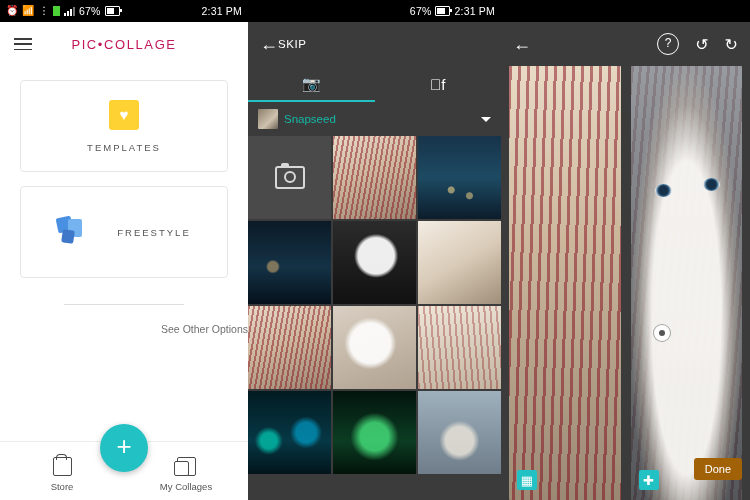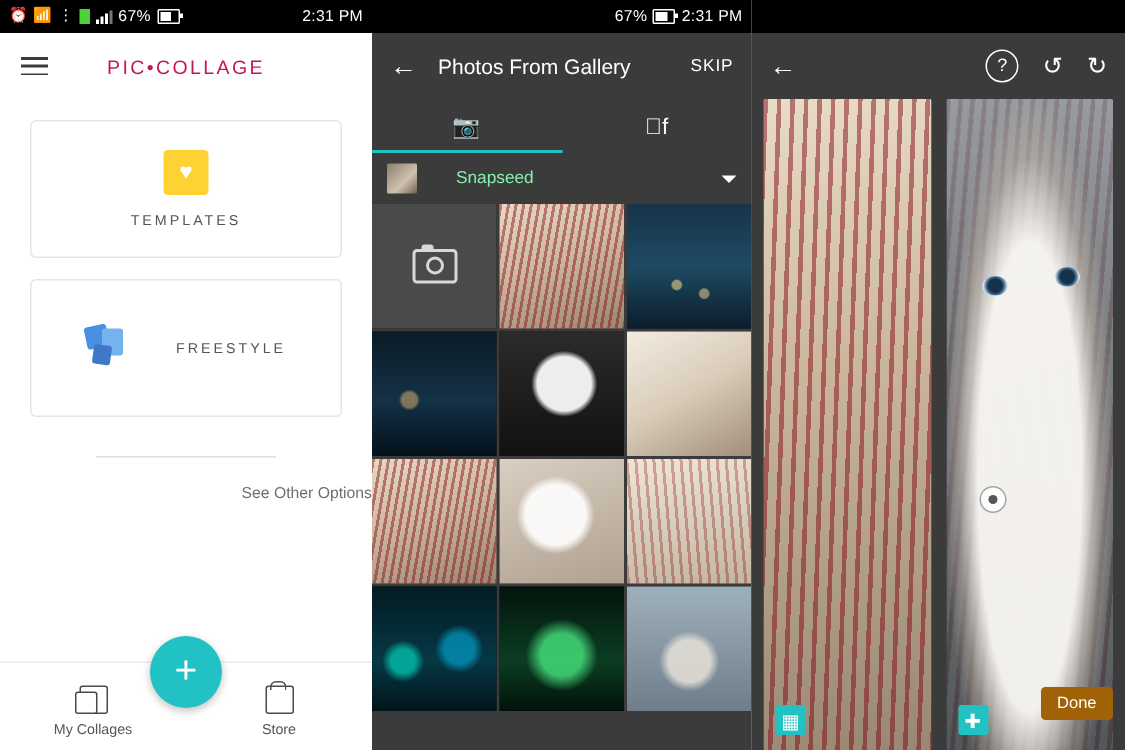--- a/index.html
+++ b/index.html
@@ -275,22 +275,22 @@
     height: 2px;
     background: #22c1c3;
   }
   .p2-album {
     height: 34px;
     background: #3b3b3b;
     display: flex;
     align-items: center;
     padding: 0 10px;
     box-sizing: border-box;
-    gap: 26px;
-    color: #86efac;
+    gap: 6px;
+    color: #14b8a6;
   }
   .album-thumb {
     width: 20px; height: 20px;
     background: linear-gradient(135deg,#8b7d6b,#cfc2ae 60%,#6c6255);
     border-radius: 1px;
   }
   .album-name { font-size: 11.5px; }
   .caret {
     width: 0; height: 0;
     border-left: 5px solid transparent;
@@ -528,46 +528,45 @@
           <i></i>
         </div>
       <div class="card-label">FREESTYLE</div>
     </div>
 
     <div class="divider"></div>
     <div class="other-options">See Other Options</div>
 
     <div class="p1-bottom">
       <div class="tabitem">
+        <span class="tab-ico store"></span>
+        <span>Store</span>
+      </div>
+      <div class="tabitem">
         <span class="tab-ico collages"></span>
         <span>My Collages</span>
-      </div>
-      <div class="tabitem">
-        <span class="tab-ico store"></span>
-        <span>Store</span>
       </div>
     </div>
     <div class="fab">+</div>
   </div>
 
   <div class="panel panel-2">
     <div class="statusbar">
       <div class="left"></div>
       <div class="right">
         <span class="sb-text">67%</span>
         <span class="batt">
             <span class="fill"></span>
           </span>
         <span class="sb-text">2:31 PM</span>
       </div>
     </div>
 
     <div class="p2-appbar">
       <span style="font-size:18px;">←</span>
-      <span class="p2-title">Photos From Gallery</span>
       <span class="p2-skip">SKIP</span>
     </div>
 
     <div class="p2-tabs">
       <div class="p2-tab active">
         <span style="font-size:15px;color:#22c1c3;">📷</span>
       </div>
       <div class="p2-tab">
         <span style="font-size:15px;">f</span>
       </div>

